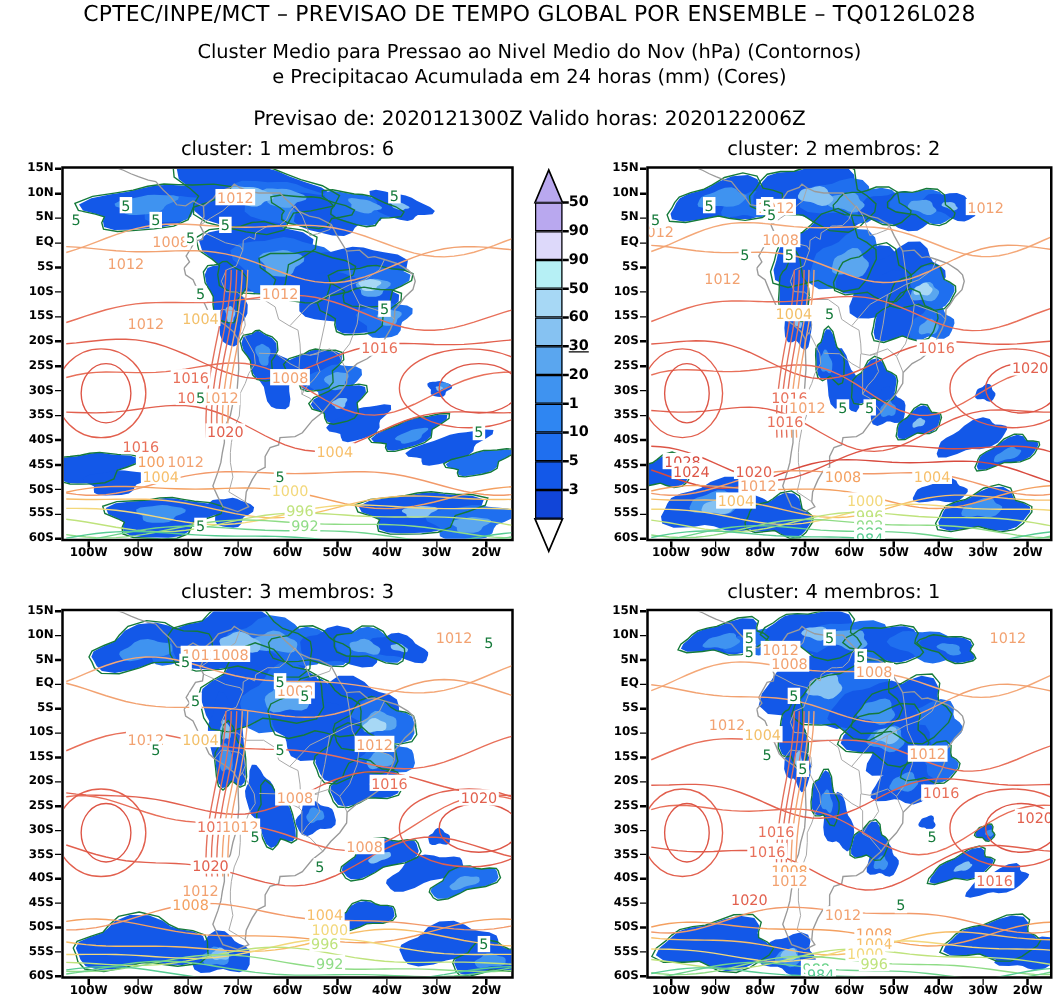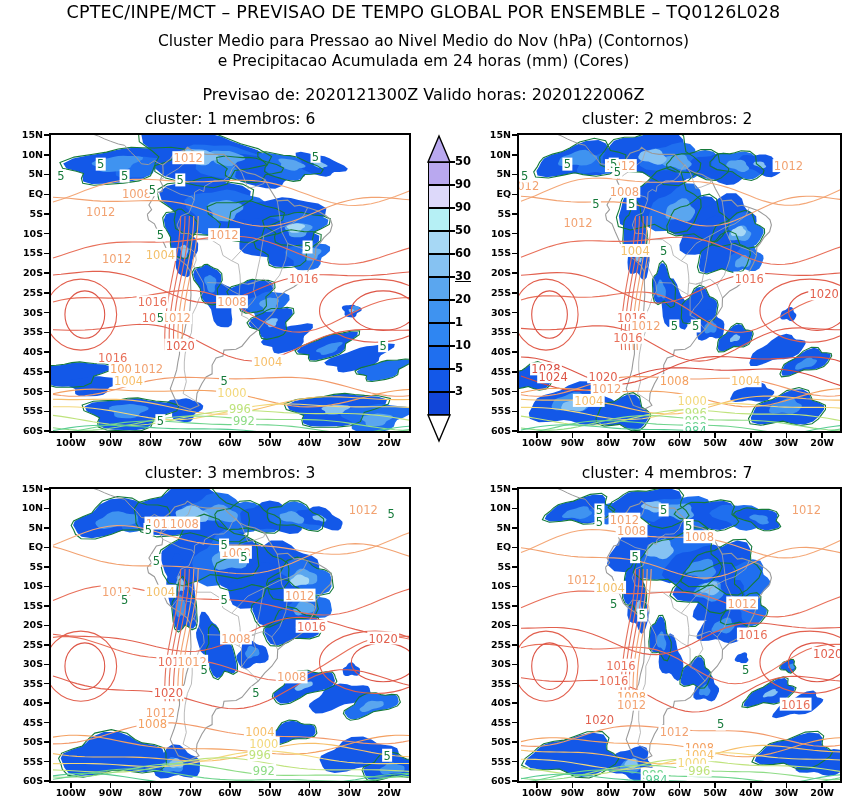--- a/index.html
+++ b/index.html
@@ -35,21 +35,21 @@
 <body>
 
 <div class="hdr" id="title-main">CPTEC/INPE/MCT – PREVISAO DE TEMPO GLOBAL POR ENSEMBLE – TQ0126L028</div>
 <div class="hdr" id="title-sub1">Cluster Medio para Pressao ao Nivel Medio do Nov (hPa) (Contornos)</div>
 <div class="hdr" id="title-sub2">e Precipitacao Acumulada em 24 horas (mm) (Cores)</div>
 <div class="hdr" id="title-run">Previsao de: 2020121300Z    Valido horas: 2020122006Z</div>
 
 <div class="panel-caption" style="left:49px;top:110px;width:362px;">cluster: 1   membros: 6</div>
 <div class="panel-caption" style="left:492px;top:110px;width:350px;">cluster: 2   membros: 2</div>
 <div class="panel-caption" style="left:49px;top:464px;width:362px;">cluster: 3   membros: 3</div>
-<div class="panel-caption" style="left:492px;top:464px;width:350px;">cluster: 4   membros: 7</div>
+<div class="panel-caption" style="left:492px;top:464px;width:350px;">cluster: 4   membros: 1</div>
 
 <div id="colorbar">
   <svg width="66" height="310" style="position:absolute;left:0;top:0;">
     <polygon points="21,27 11,27 11,2 31,27" fill="none" stroke="none"></polygon>
     <polygon points="21,2 10,28 32,28" fill="#b9a8ef" stroke="#000" stroke-width="1.4"></polygon>
     <polygon points="21,307 10,281 32,281" fill="#ffffff" stroke="#000" stroke-width="1.4"></polygon>
   </svg>
   <div id="cb-bands">
       <div class="cb-band" style="top: 28px; height: 23px; background: rgb(185, 168, 239);"></div>
       <div class="cb-band" style="top: 51px; height: 23px; background: rgb(221, 217, 250);"></div>

